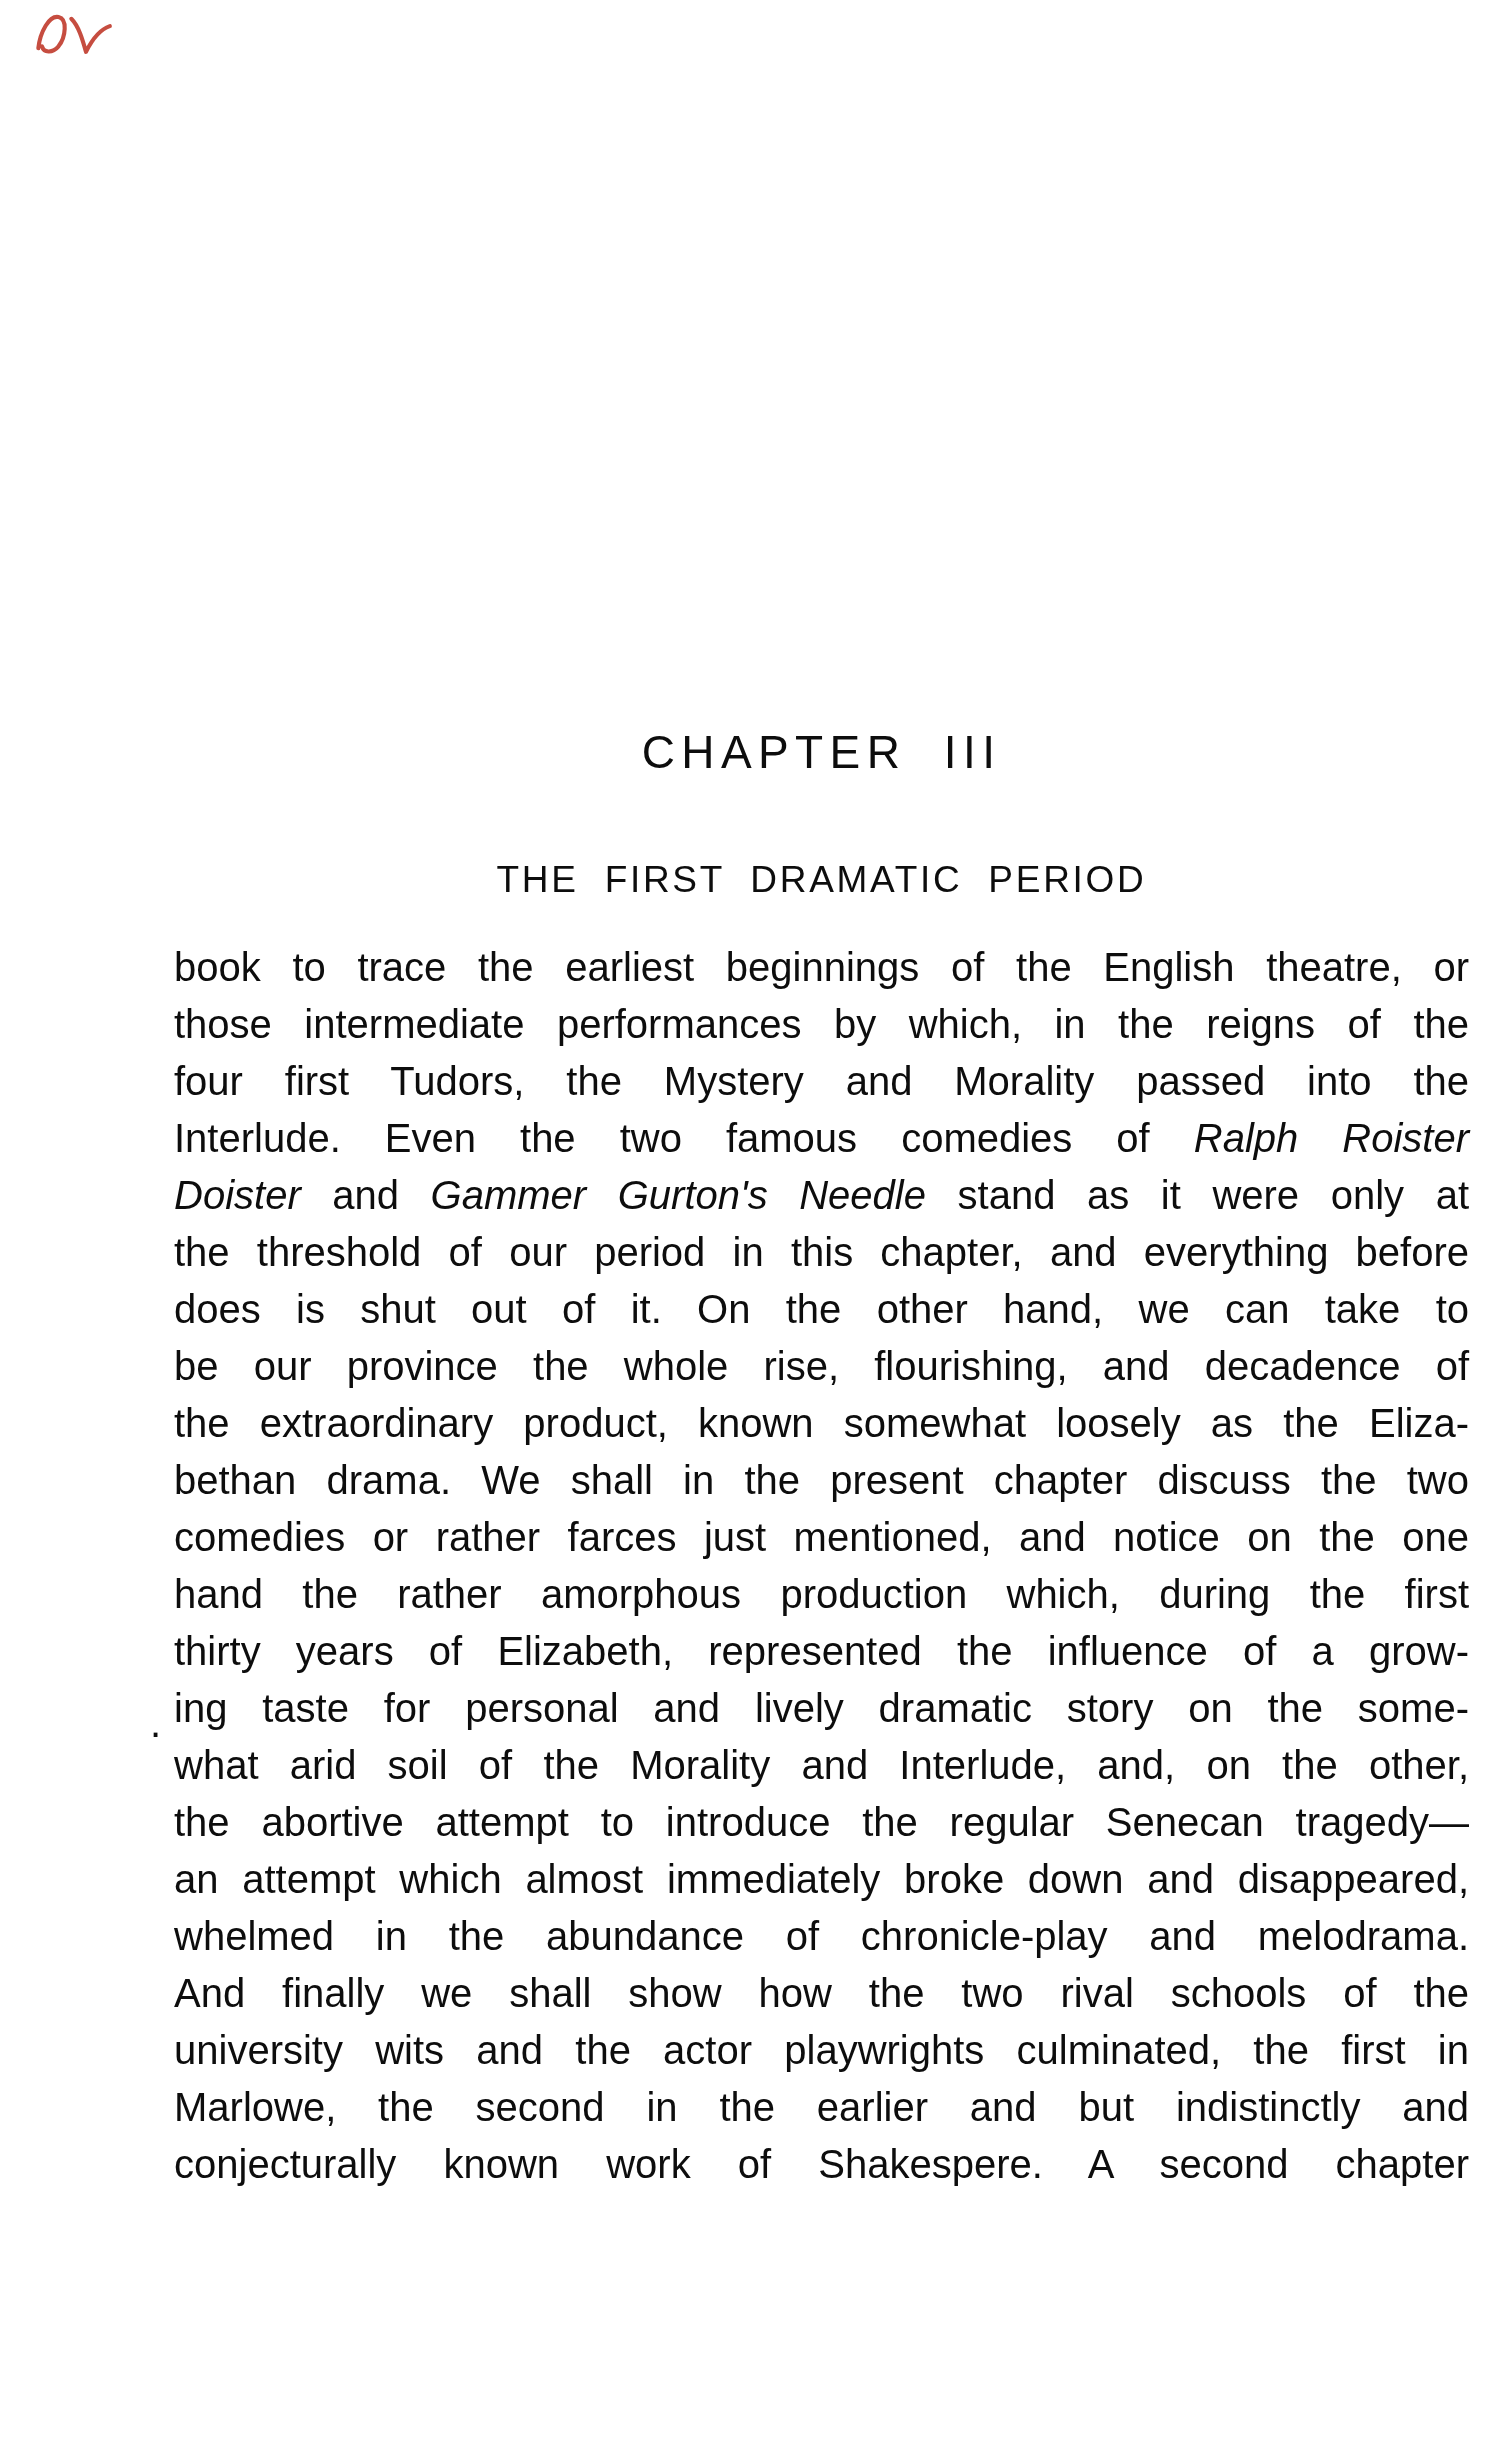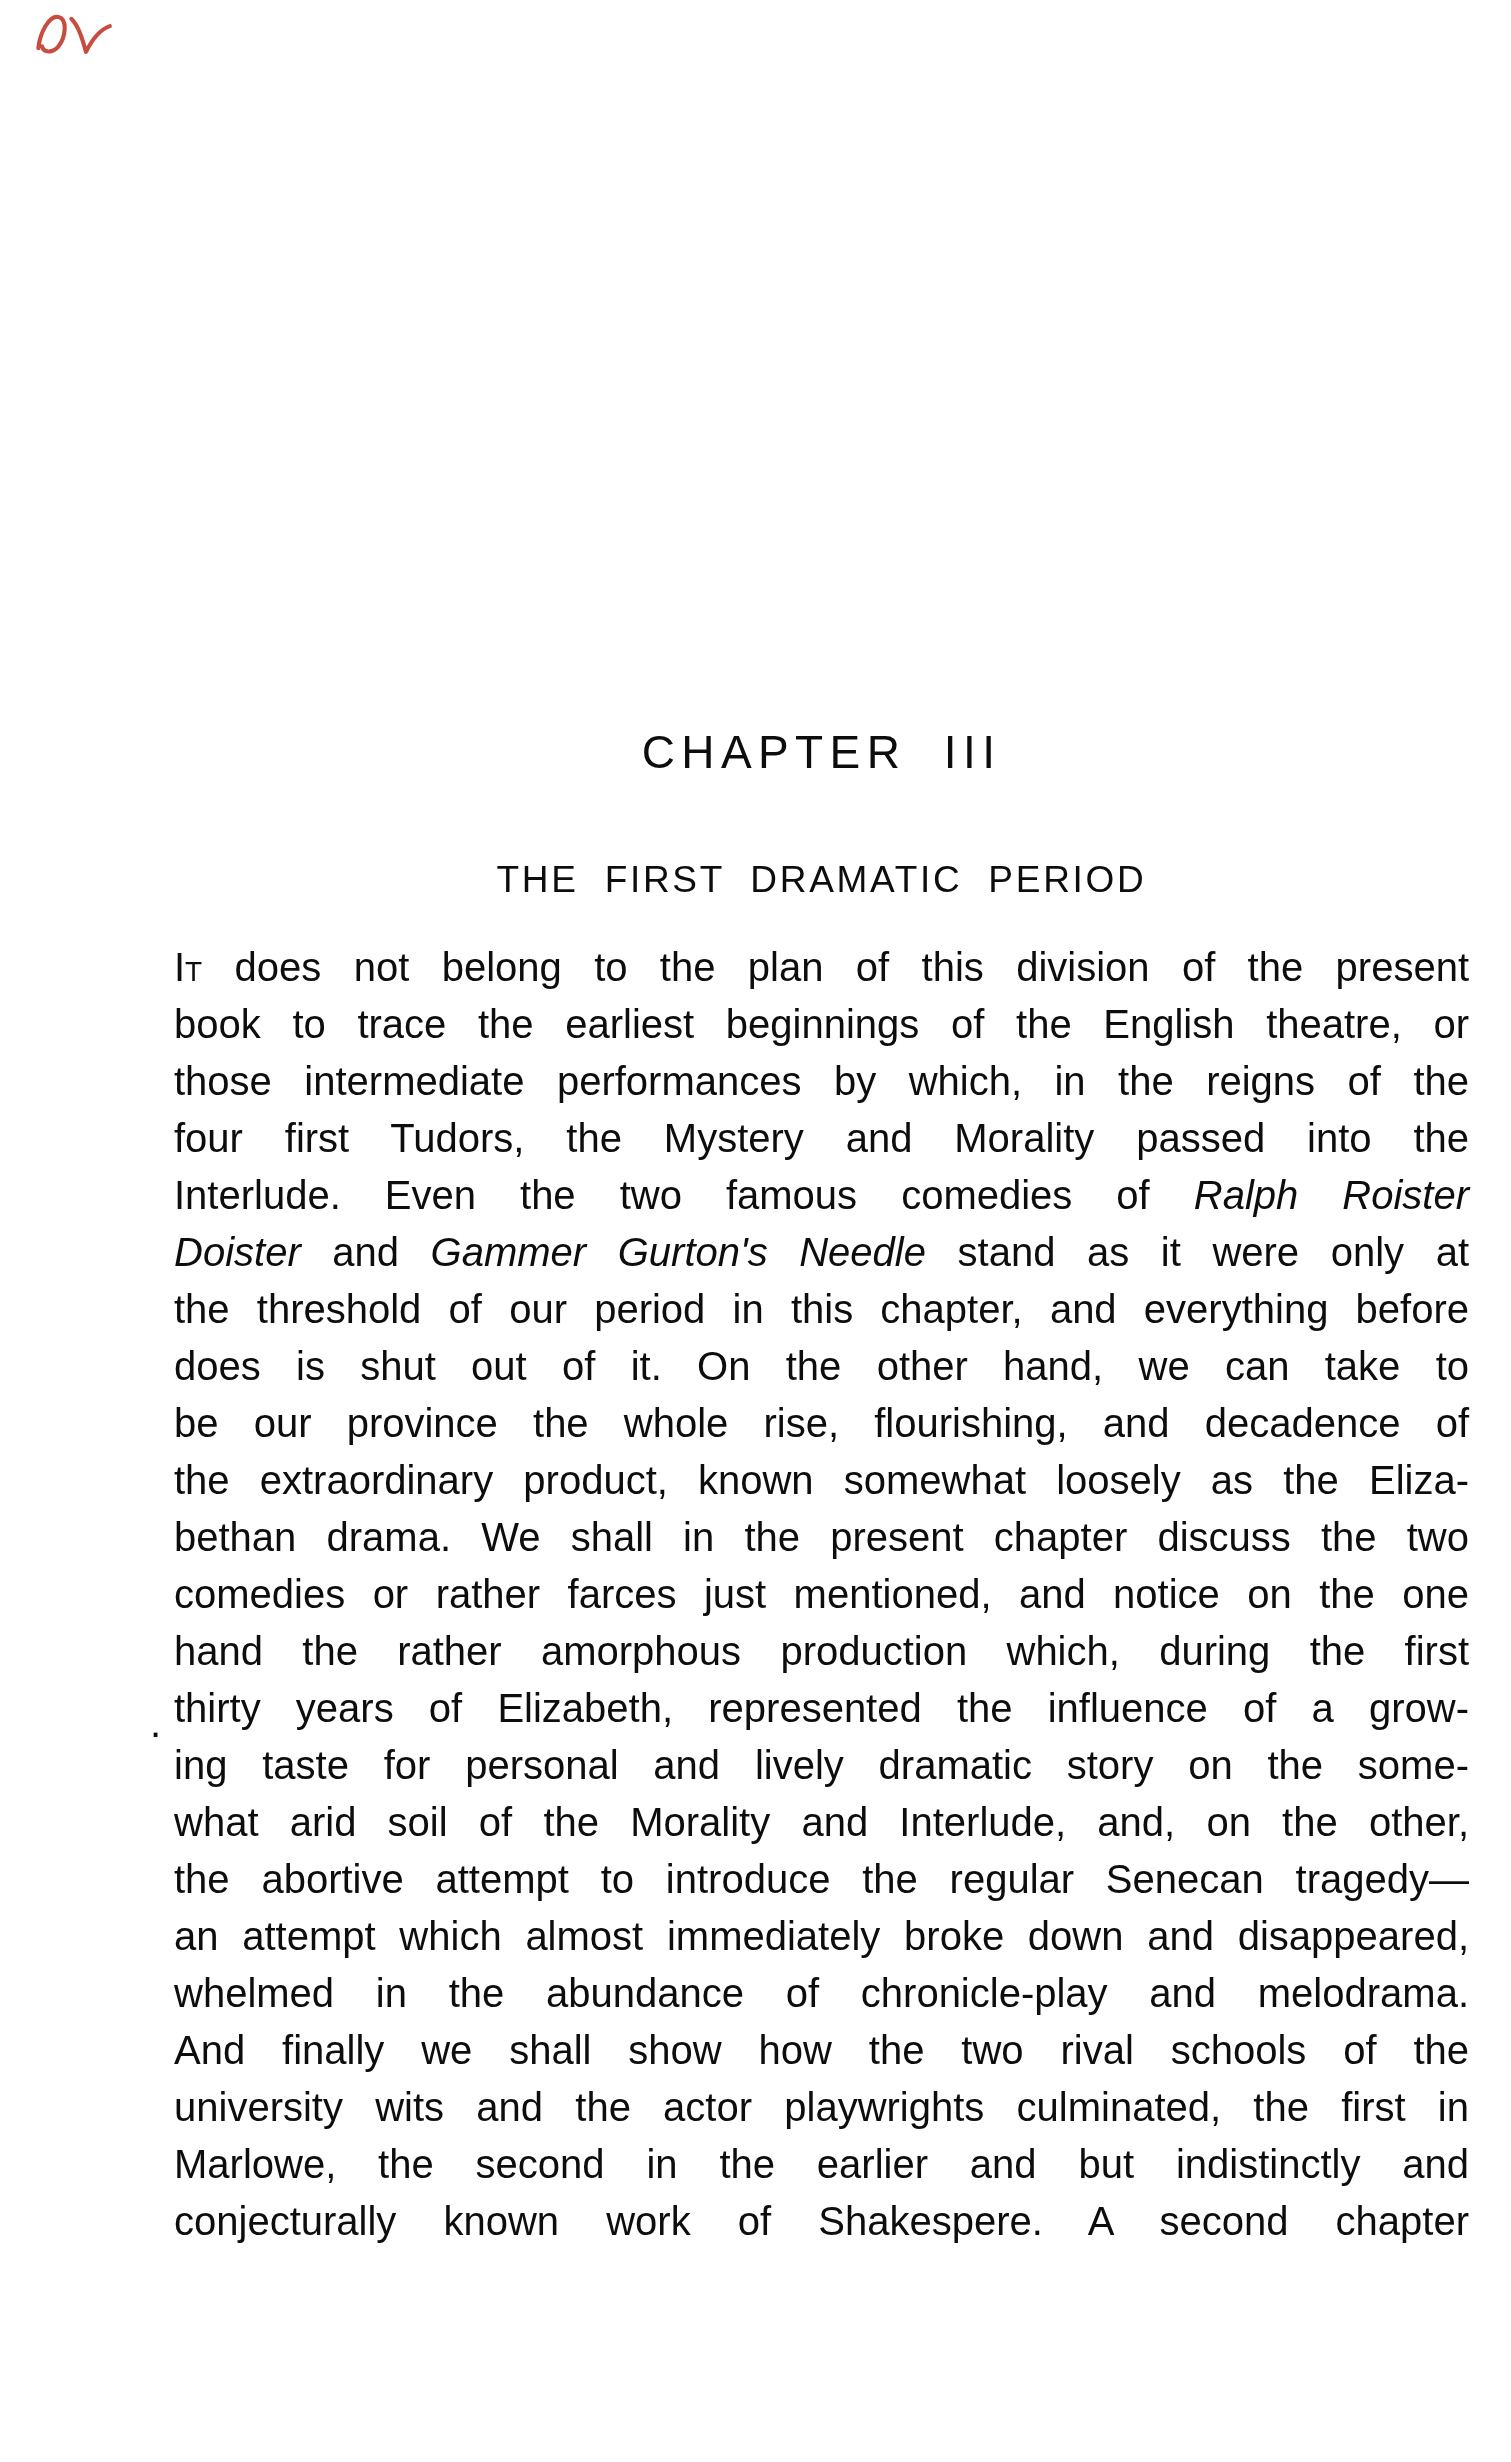--- a/index.html
+++ b/index.html
@@ -82,21 +82,20 @@
   <svg class="scribble" viewBox="0 0 96 72">
     <path d="M8,46 C10,28 20,10 30,12 C40,14 38,34 30,44 C24,51 14,52 12,44" stroke="#c03a2b"></path>
     <path d="M44,14 C52,22 56,36 60,50 C66,38 74,26 86,22" stroke="#c03a2b"></path>
   </svg>
 
   <div class="chapter-heading">CHAPTER III</div>
 
   <div class="section-heading">THE FIRST DRAMATIC PERIOD</div>
 
   <div class="paragraph">
-      <div class="line"><span class="sc">It</span><span> does not belong to the plan of this division of the present</span></div>
       <div class="line"><span>book to trace the earliest beginnings of the English theatre, or</span></div>
       <div class="line"><span>those intermediate performances by which, in the reigns of the</span></div>
       <div class="line"><span>four first Tudors, the Mystery and Morality passed into the</span></div>
       <div class="line"><span>Interlude.  Even the two famous comedies of </span><span class="it">Ralph Roister</span></div>
       <div class="line"><span class="it">Doister</span><span> and </span><span class="it">Gammer Gurton's Needle</span><span> stand as it were only at</span></div>
       <div class="line"><span>the threshold of our period in this chapter, and everything before</span></div>
       <div class="line"><span>does is shut out of it.  On the other hand, we can take to</span></div>
       <div class="line"><span>be our province the whole rise, flourishing, and decadence of</span></div>
       <div class="line"><span>the extraordinary product, known somewhat loosely as the Eliza-</span></div>
       <div class="line"><span>bethan drama.  We shall in the present chapter discuss the two</span></div>

